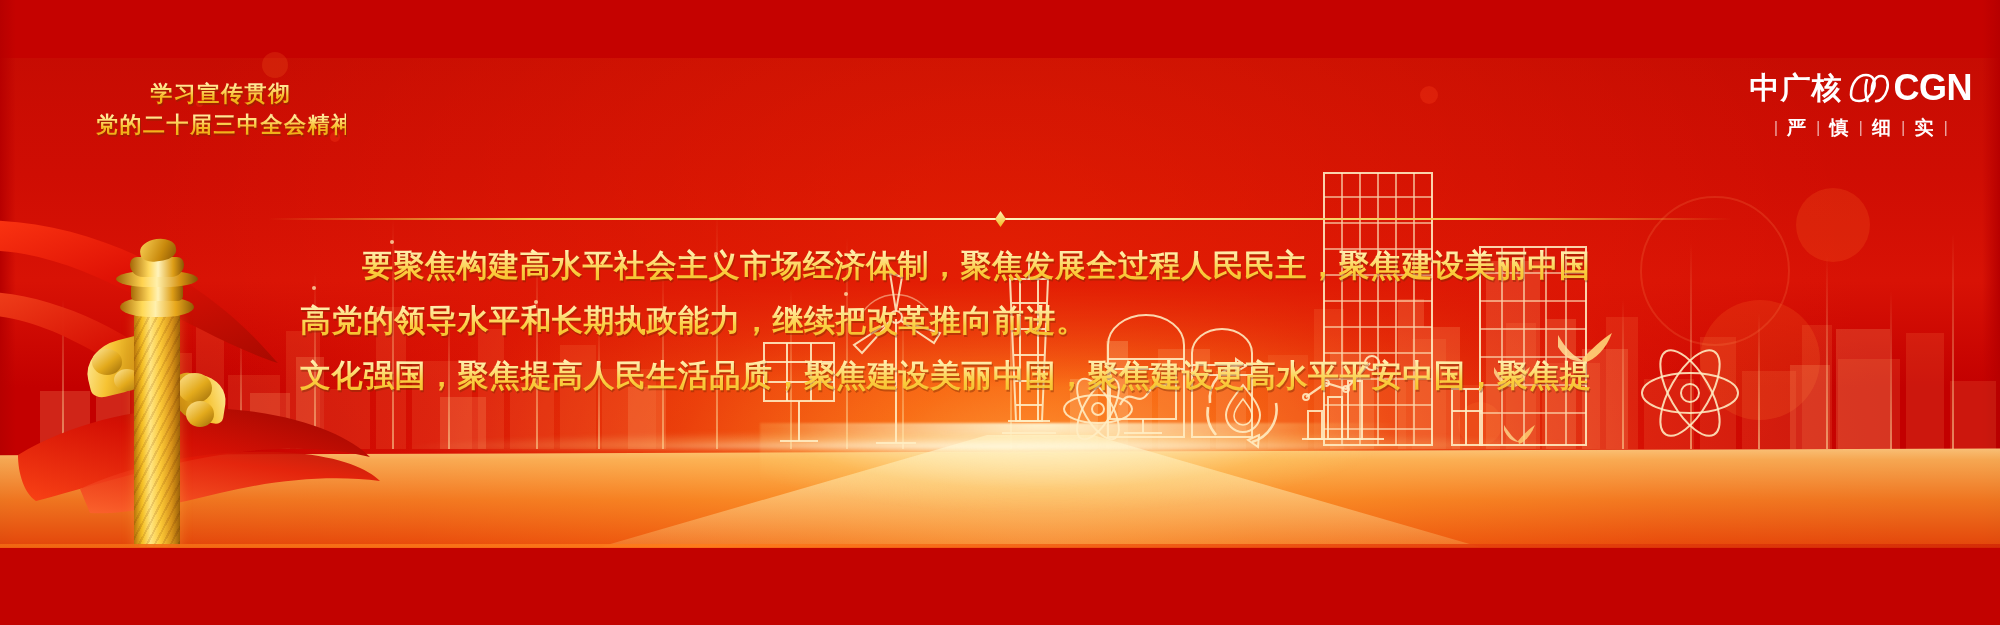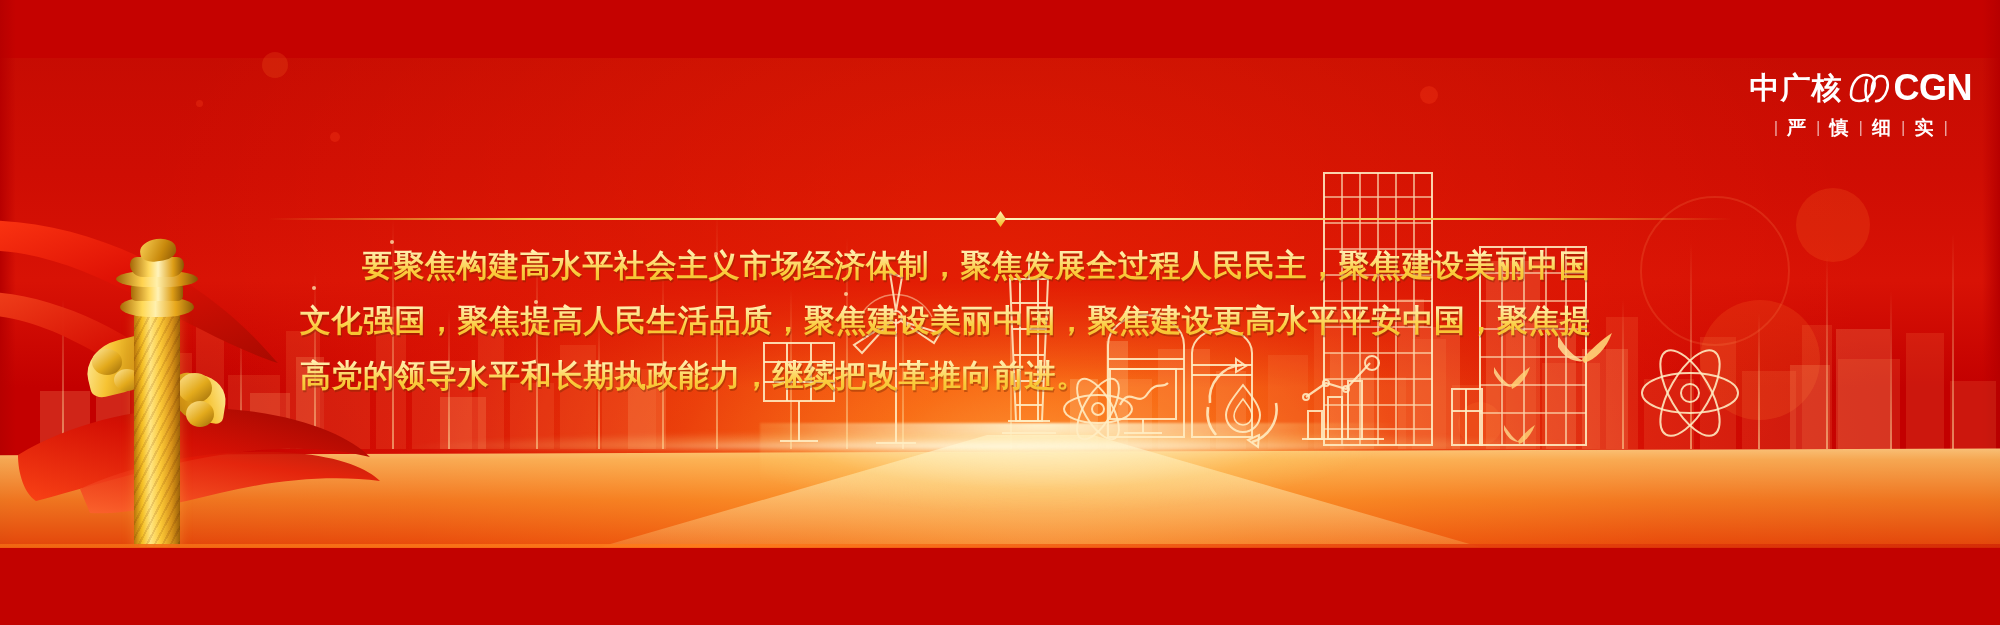--- a/index.html
+++ b/index.html
@@ -419,20 +419,24 @@
     <div class="hb-cloudknot" style="left:92px;bottom:150px;width:34px;height:30px;"></div>
     <div class="hb-cloudknot" style="left:100px;bottom:126px;width:28px;height:26px;"></div>
     <div class="hb-shaft"></div>
     <div class="hb-cap"></div>
     <div class="hb-neck"></div>
     <div class="hb-plate"></div>
     <div class="hb-bowl"></div>
     <div class="hb-beast"></div>
   </div>
 
+  <div id="subtitle">
+    <div class="ln">学习宣传贯彻</div>
+    <div class="ln">党的二十届三中全会精神</div>
+  </div>
 
   <div id="logo">
     <div class="logo-row">
       <span class="logo-cn">中广核</span>
       <svg class="logo-mark" viewBox="0 0 46 34">
         <path d="M5 24 C5 12 12 4 20 4 C27 4 30 10 28 17 C26 24 20 30 13 30 C8 30 5 28 5 24 Z" fill="none" stroke="#ffffff" stroke-width="2.6"></path>
         <path d="M26 22 C25 13 29 5 35 5 C41 5 43 12 41 19 C39 26 34 31 29 30" fill="none" stroke="#ffffff" stroke-width="2.6"></path>
         <path d="M21 8 C19 15 19 24 22 31" fill="none" stroke="#ffffff" stroke-width="2.6"></path>
       </svg>
       <span class="logo-en">CGN</span>
@@ -451,18 +455,18 @@
   </div>
 
 
   <div id="divider">
     <div class="bar"></div>
     <div class="gem"></div>
   </div>
 
   <div id="body">
     <div class="pline first">要聚焦构建高水平社会主义市场经济体制，聚焦发展全过程人民民主，聚焦建设美丽中国</div>
+    <div class="pline">高党的领导水平和长期执政能力，继续把改革推向前进。</div>
     <div class="pline">文化强国，聚焦提高人民生活品质，聚焦建设美丽中国，聚焦建设更高水平平安中国，聚焦提</div>
-    <div class="pline">高党的领导水平和长期执政能力，继续把改革推向前进。</div>
   </div>
 
   <div class="bottom-band"></div>
 </div>
 
 </body></html>

